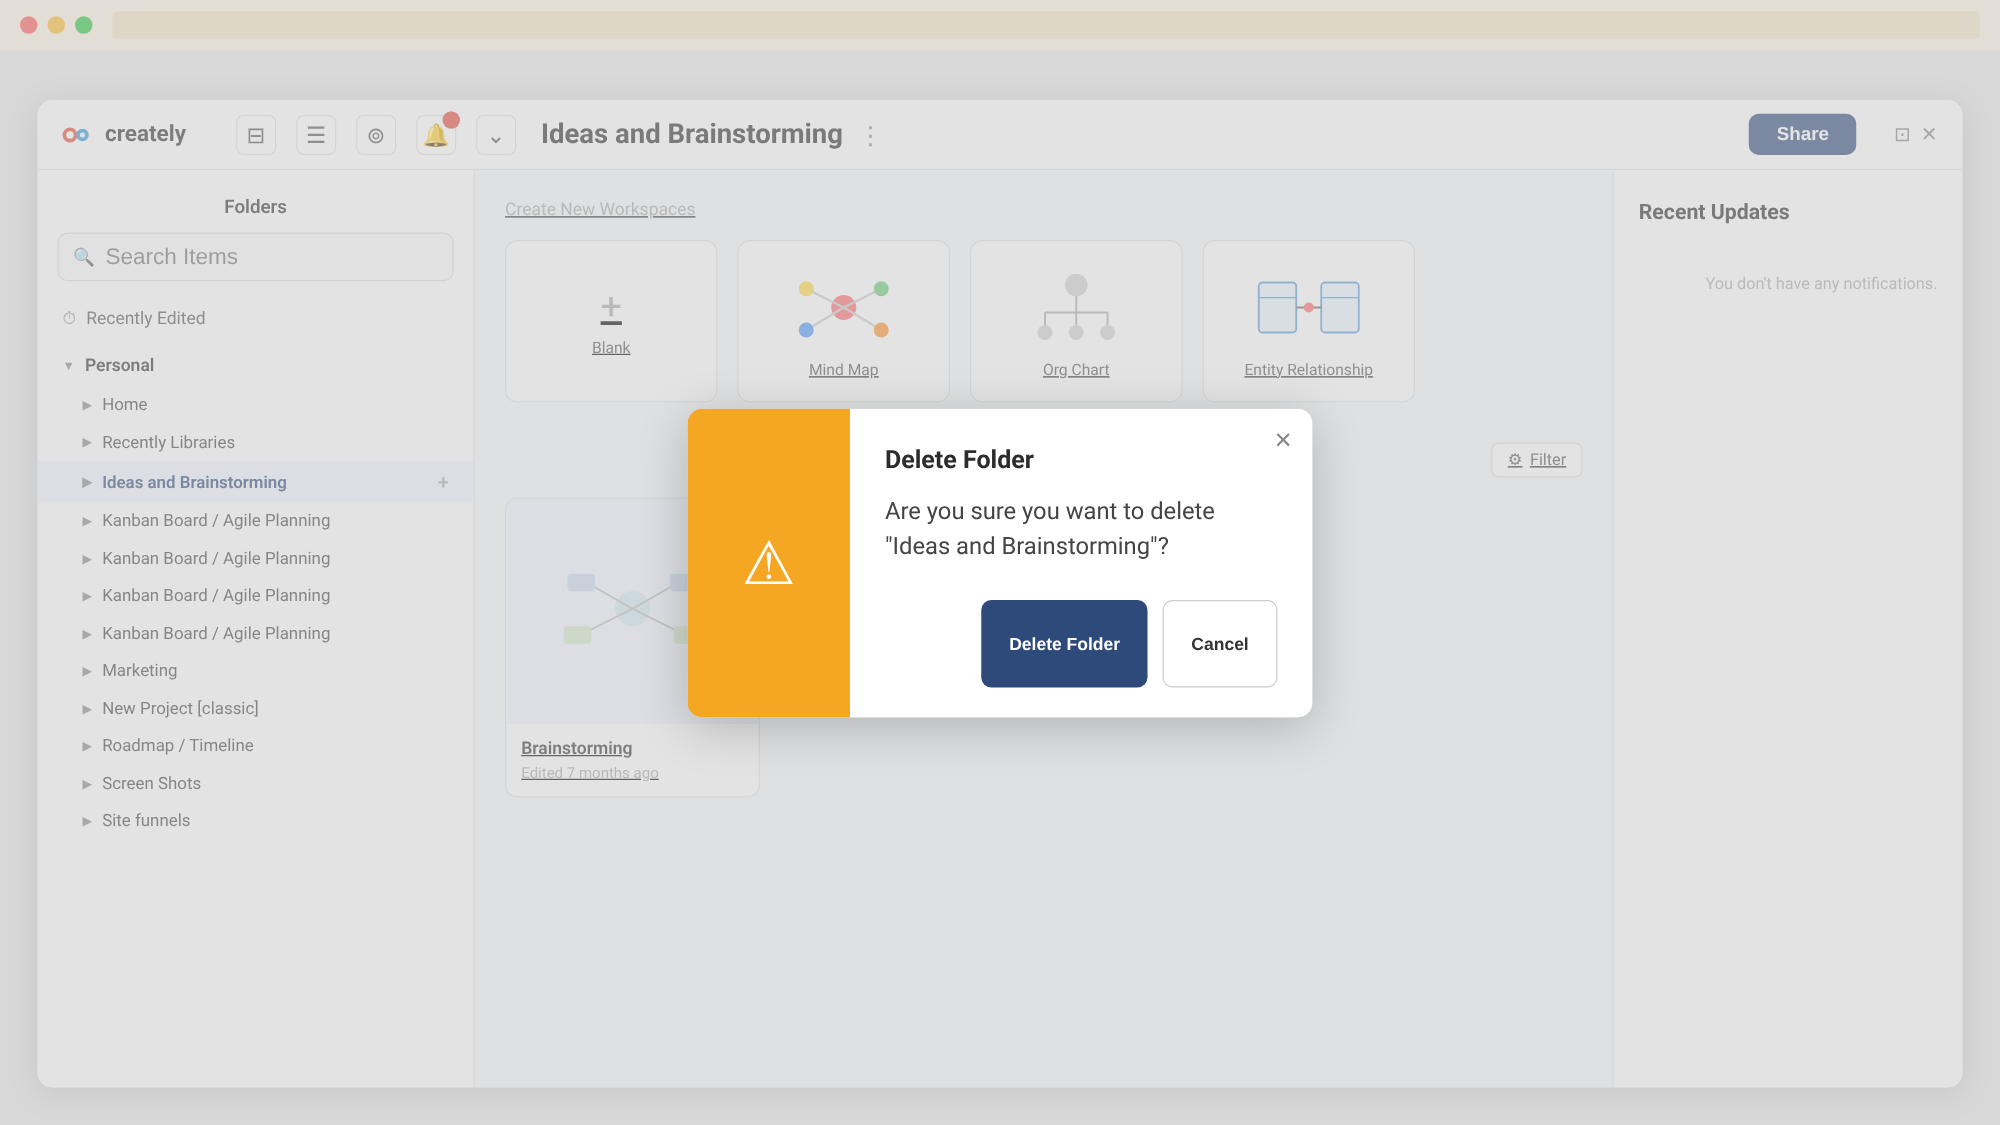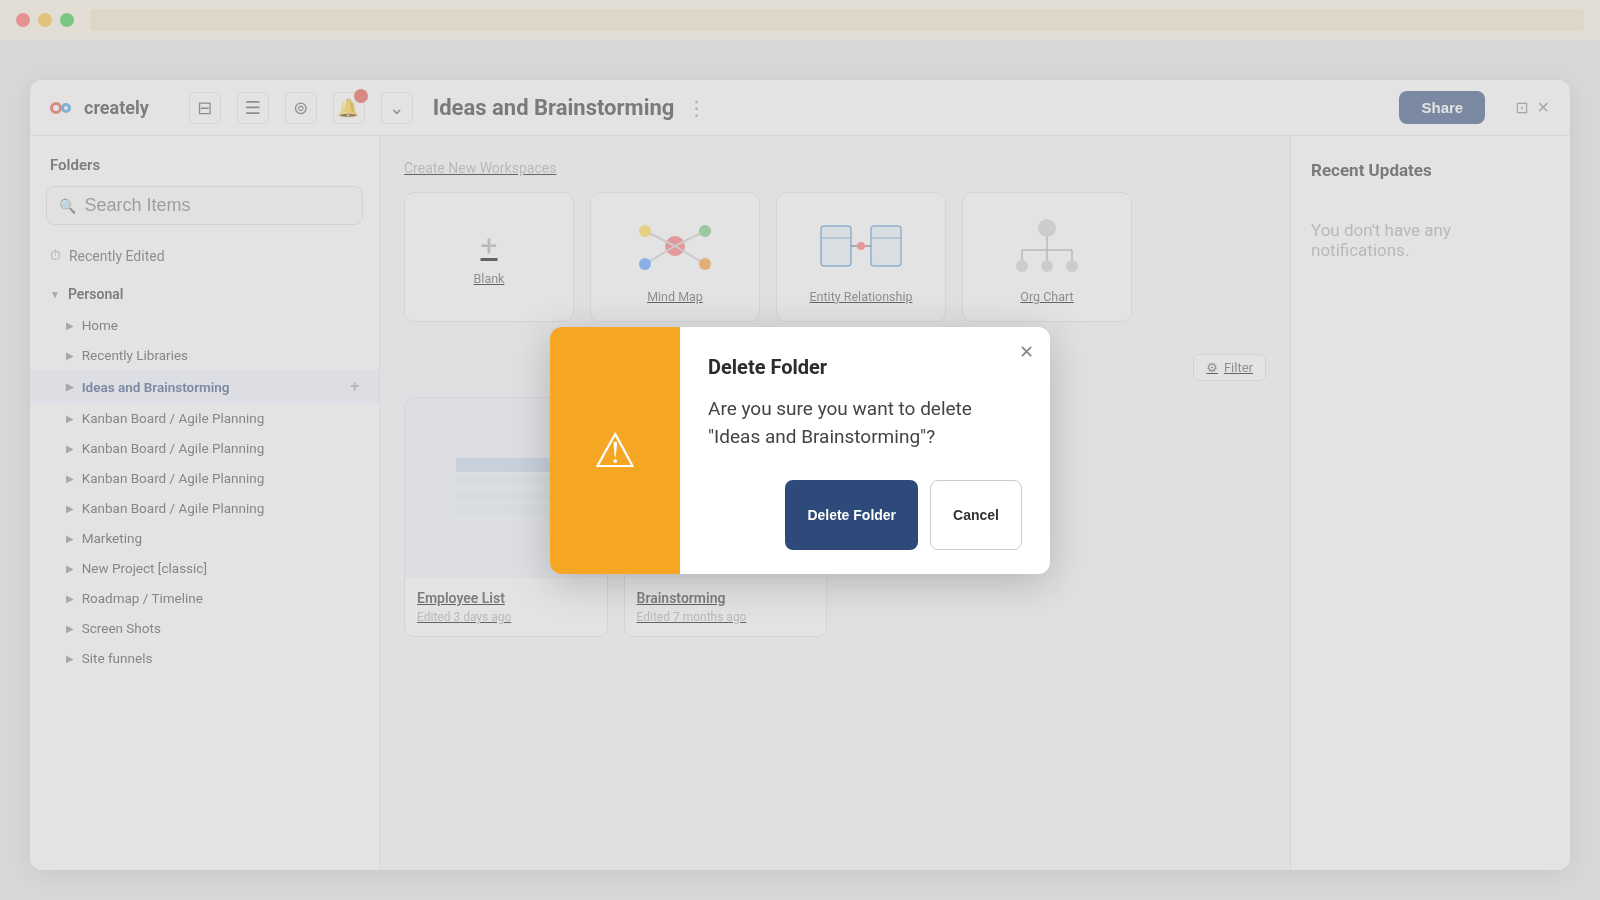--- a/index.html
+++ b/index.html
@@ -177,20 +177,21 @@
       display: flex;
       flex-direction: column;
       padding: 20px 0;
       overflow-y: auto;
     }
     .folders-label {
       font-size: 15px;
       font-weight: 600;
       color: #333;
       padding: 0 20px 12px;
+      text-align: center;
     }
     .search-box {
       margin: 0 16px 12px;
       display: flex;
       align-items: center;
       gap: 8px;
       border: 1px solid #ddd;
       border-radius: 8px;
       padding: 8px 12px;
       background: #fafafa;
@@ -374,23 +375,23 @@
       border-left: 1px solid #e5e5e5;
       padding: 24px 20px;
     }
     .right-panel-title {
       font-size: 17px;
       font-weight: 700;
       color: #2c2c2c;
       margin-bottom: 36px;
     }
     .no-notifications {
-      font-size: 17px;
+      font-size: 13px;
       color: #aaa;
-      text-align: left;
+      text-align: right;
       margin-top: 40px;
     }
 
     
     .modal-overlay {
       position: absolute;
       top: 0; left: 0; right: 0; bottom: 0;
       background: rgba(200, 200, 200, 0.5);
       display: flex;
       align-items: center;
@@ -614,74 +615,60 @@
               <line x1="45" y1="30" x2="75" y2="48" stroke="#ccc" stroke-width="2"></line>
               <circle cx="75" cy="48" r="6" fill="#ff922b"></circle>
             </svg>
           </div>
           <span class="card-label">Mind Map</span>
         </div>
 
         <div class="template-card">
           <div class="template-img">
             <svg width="90" height="60" viewBox="0 0 90 60">
-              <rect x="5" y="10" width="30" height="40" rx="3" fill="#e8f4fd" stroke="#5b9bd5" stroke-width="1.5"></rect>
-              <line x1="5" y1="22" x2="35" y2="22" stroke="#5b9bd5" stroke-width="1"></line>
-              <rect x="55" y="10" width="30" height="40" rx="3" fill="#e8f4fd" stroke="#5b9bd5" stroke-width="1.5"></rect>
-              <line x1="55" y1="22" x2="85" y2="22" stroke="#5b9bd5" stroke-width="1"></line>
-              <line x1="35" y1="30" x2="55" y2="30" stroke="#666" stroke-width="1.5"></line>
-              <circle cx="45" cy="30" r="4" fill="#ff6b6b"></circle>
-            </svg>
-          </div>
-          <span class="card-label">Entity Relationship</span>
-        </div>
-
-        <div class="template-card">
-          <div class="template-img">
-            <svg width="90" height="60" viewBox="0 0 90 60">
               <circle cx="45" cy="12" r="9" fill="#d0d0d0"></circle>
               <line x1="45" y1="21" x2="45" y2="34" stroke="#aaa" stroke-width="1.5"></line>
               <line x1="20" y1="34" x2="70" y2="34" stroke="#aaa" stroke-width="1.5"></line>
               <line x1="20" y1="34" x2="20" y2="44" stroke="#aaa" stroke-width="1.5"></line>
               <line x1="45" y1="34" x2="45" y2="44" stroke="#aaa" stroke-width="1.5"></line>
               <line x1="70" y1="34" x2="70" y2="44" stroke="#aaa" stroke-width="1.5"></line>
               <circle cx="20" cy="50" r="6" fill="#d0d0d0"></circle>
               <circle cx="45" cy="50" r="6" fill="#d0d0d0"></circle>
               <circle cx="70" cy="50" r="6" fill="#d0d0d0"></circle>
             </svg>
           </div>
           <span class="card-label">Org Chart</span>
         </div>
 
+        <div class="template-card">
+          <div class="template-img">
+            <svg width="90" height="60" viewBox="0 0 90 60">
+              <rect x="5" y="10" width="30" height="40" rx="3" fill="#e8f4fd" stroke="#5b9bd5" stroke-width="1.5"></rect>
+              <line x1="5" y1="22" x2="35" y2="22" stroke="#5b9bd5" stroke-width="1"></line>
+              <rect x="55" y="10" width="30" height="40" rx="3" fill="#e8f4fd" stroke="#5b9bd5" stroke-width="1.5"></rect>
+              <line x1="55" y1="22" x2="85" y2="22" stroke="#5b9bd5" stroke-width="1"></line>
+              <line x1="35" y1="30" x2="55" y2="30" stroke="#666" stroke-width="1.5"></line>
+              <circle cx="45" cy="30" r="4" fill="#ff6b6b"></circle>
+            </svg>
+          </div>
+          <span class="card-label">Entity Relationship</span>
+        </div>
+
       </div>
 
       <div class="section-row">
         <span class="section-title"></span>
         <div class="filter-btn">
           <span>⚙</span>
           <span>Filter</span>
         </div>
       </div>
 
       <div class="workspaces-row">
 
-        <div class="workspace-card">
-          <div class="workspace-card-img">
-            <svg width="120" height="80" viewBox="0 0 120 80">
-              <rect x="10" y="10" width="100" height="14" rx="2" fill="#c8d8f0"></rect>
-              <rect x="10" y="28" width="100" height="10" rx="2" fill="#e8eef8"></rect>
-              <rect x="10" y="42" width="100" height="10" rx="2" fill="#e8eef8"></rect>
-              <rect x="10" y="56" width="100" height="10" rx="2" fill="#e8eef8"></rect>
-            </svg>
-          </div>
-          <div class="workspace-card-info">
-            <div class="workspace-card-title">Employee List</div>
-            <div class="workspace-card-time">Edited 3 days ago</div>
-          </div>
-        </div>
 
         <div class="workspace-card">
           <div class="workspace-card-img">
             <svg width="120" height="80" viewBox="0 0 120 80">
               <circle cx="60" cy="38" r="14" fill="#d0e8f0"></circle>
               <line x1="60" y1="38" x2="25" y2="18" stroke="#bbb" stroke-width="1.5"></line>
               <rect x="8" y="10" width="22" height="14" rx="3" fill="#c8d8f0"></rect>
               <line x1="60" y1="38" x2="95" y2="18" stroke="#bbb" stroke-width="1.5"></line>
               <rect x="90" y="10" width="22" height="14" rx="3" fill="#c8d8f0"></rect>
               <line x1="60" y1="38" x2="20" y2="58" stroke="#bbb" stroke-width="1.5"></line>

